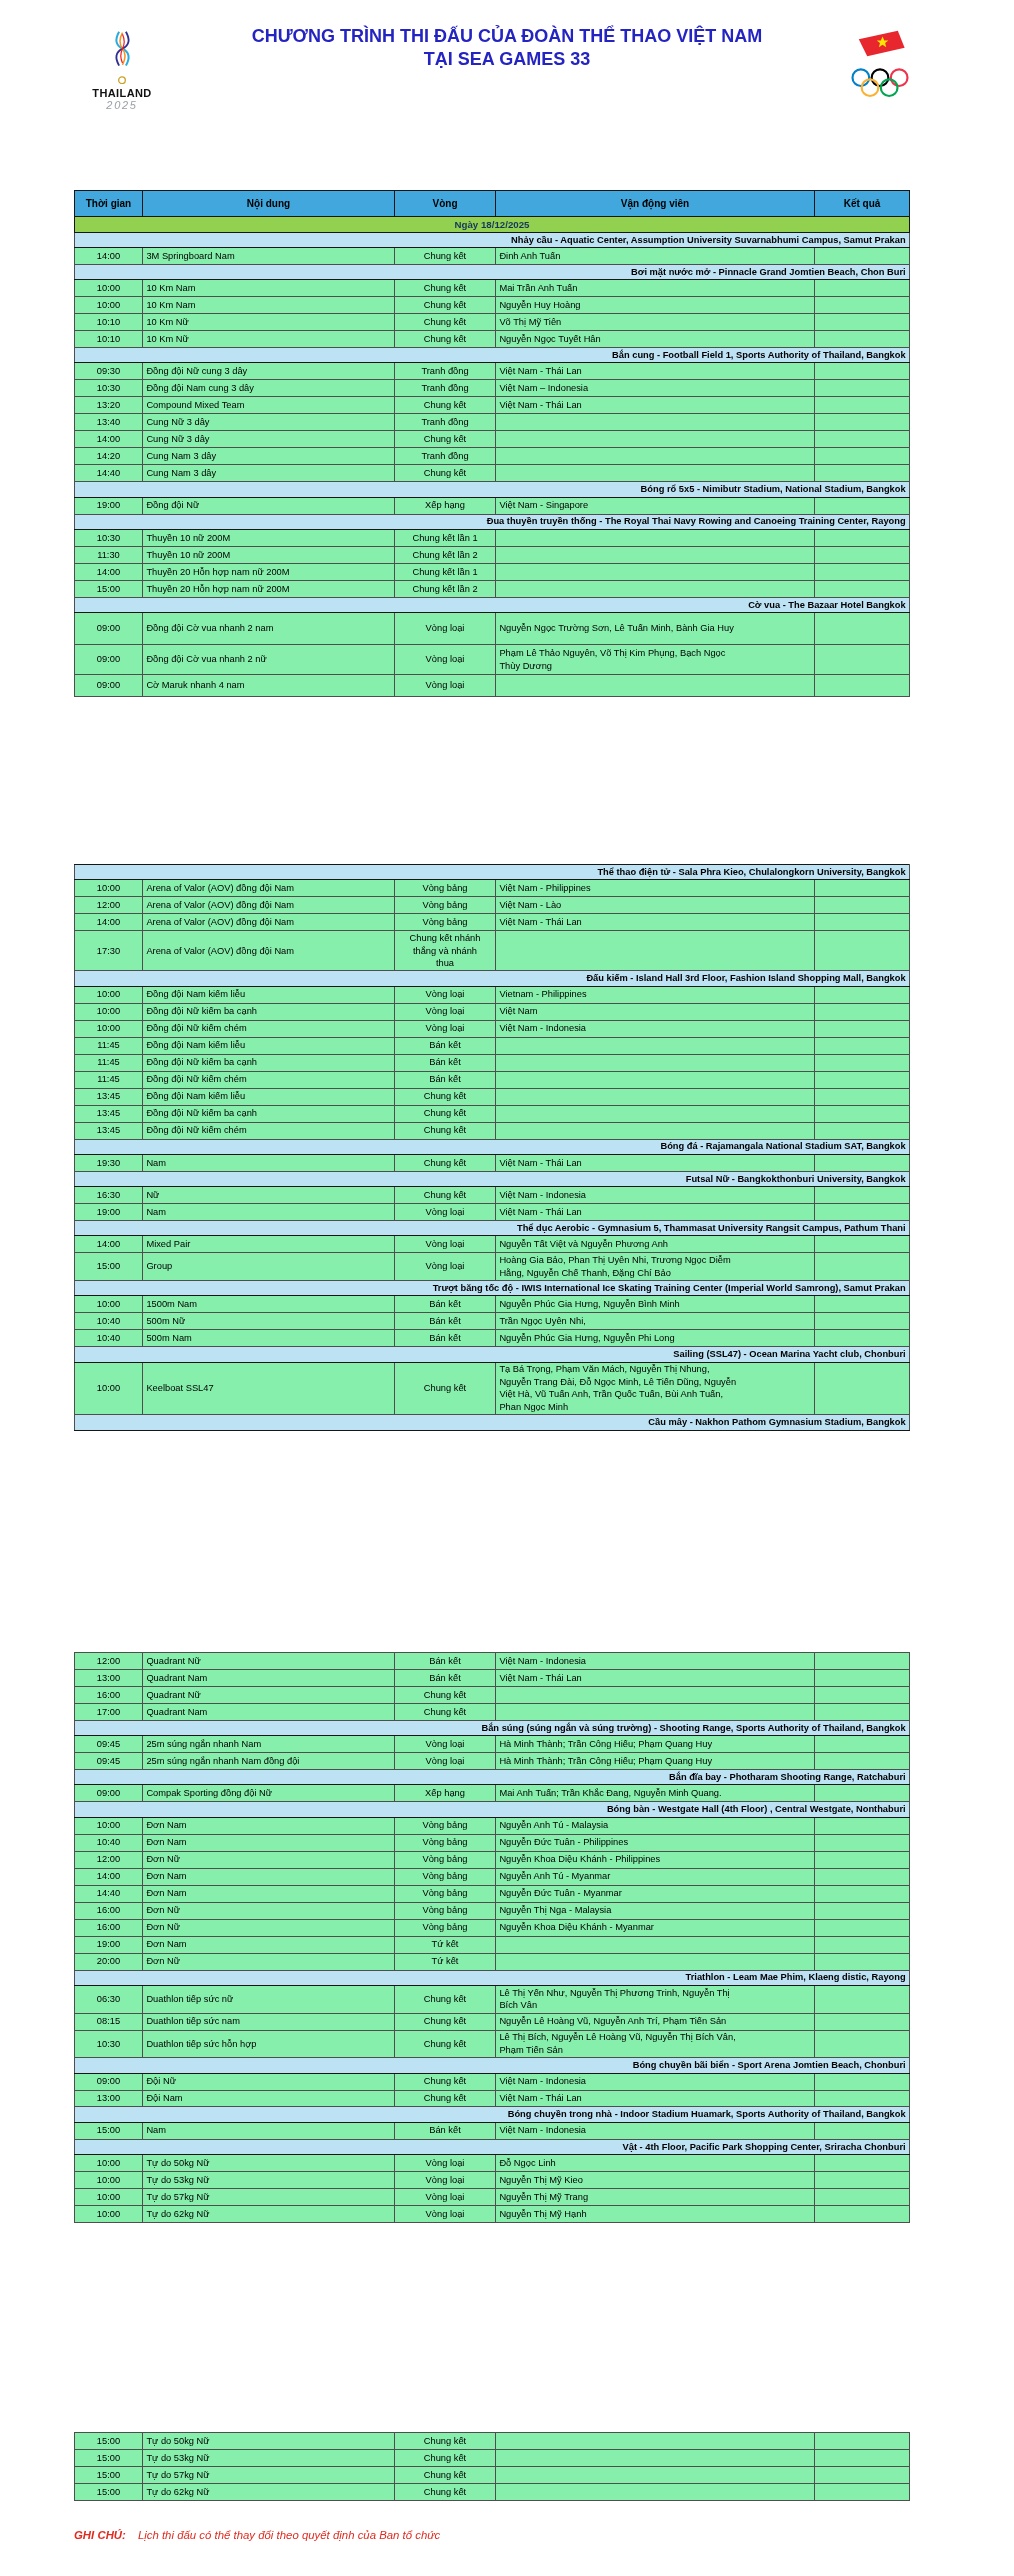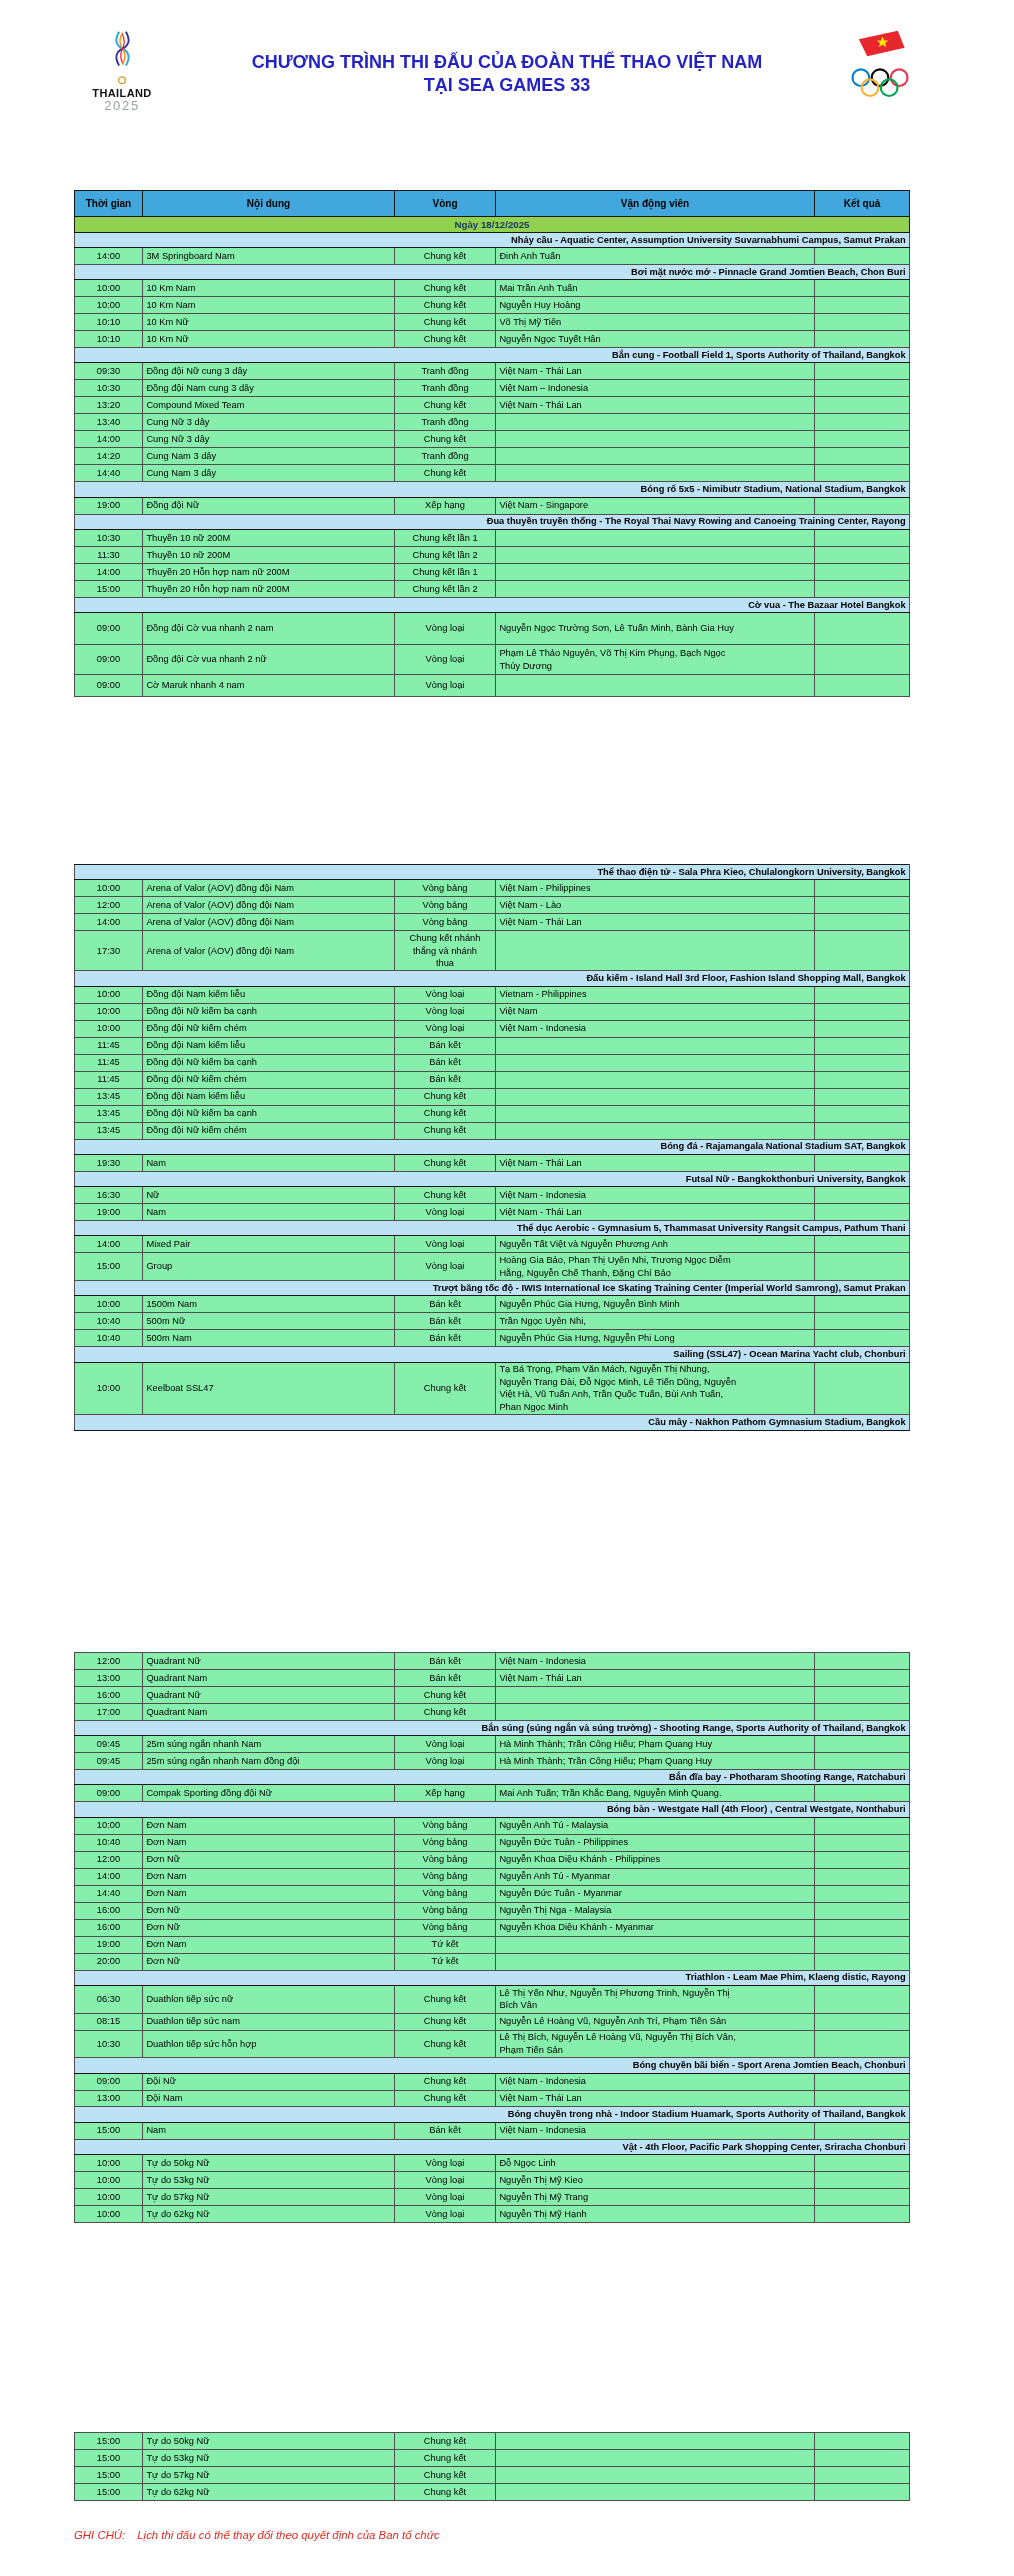--- a/index.html
+++ b/index.html
@@ -3,22 +3,22 @@
 <meta charset="utf-8">
 <style>
   html,body{margin:0;padding:0;}
   body{
     width:1014px;height:2576px;position:relative;background:#ffffff;
     font-family:"Liberation Sans", sans-serif;color:#000;
   }
   
   .brand-left{position:absolute;left:85px;top:30px;width:74px;text-align:center;}
   .brand-left .th-name{font-size:11px;font-weight:bold;letter-spacing:0.4px;color:#111;line-height:1.1;margin-top:6px;}
-  .brand-left .th-year{font-size:13px;letter-spacing:1.7px;color:#9aa0a6;line-height:1.1;}
-  .doc-title{position:absolute;left:0;top:51px;width:100%;text-align:center;}
+  .brand-left .th-year{font-size:11px;letter-spacing:1.7px;color:#9aa0a6;line-height:1.1;font-style:italic;}
+  .doc-title{position:absolute;left:0;top:25px;width:100%;text-align:center;}
   .doc-title .t1,.doc-title .t2{font-size:18px;font-weight:bold;color:#2424c2;line-height:1.3;}
   .brand-right{position:absolute;left:837px;top:29px;width:85px;text-align:center;}
   
   .tbl-block{position:absolute;left:74px;}
   #block-0{top:190px;}
   #block-1{top:864px;}
   #block-2{top:1652px;}
   #block-3{top:2432px;}
   table.sched{border-collapse:collapse;table-layout:fixed;width:834px;border:1.7px solid #161616;background:#86efac;}
   table.sched td,table.sched th{
@@ -27,21 +27,21 @@
   }
   tr.colhead th{background:#41a7dc;height:23px;font-size:10px;font-weight:bold;color:#000;border:0.8px solid #161616;text-align:center;}
   tr.date td{background:#92d050;color:#17375d;font-weight:bold;text-align:center;height:13.5px;font-size:9.7px;border:1.3px solid #161616;}
   tr.section td{background:#bde2f4;font-weight:bold;border-top:1.7px solid #161616;border-bottom:1.7px solid #161616;height:12.7px;text-align:right;margin-top:36px;}
   tr.r td{height:14.4px;}
   .c-time{text-align:center;}
   .c-round{text-align:center;}
   .c-event,.c-ath{text-align:left;}
   
   .note{position:absolute;left:74px;top:2529px;font-style:italic;color:#e02b20;font-size:11.4px;}
-  .note .lbl{font-weight:normal;margin-right:12px;margin-top:41px;}
+  .note .lbl{font-weight:bold;margin-right:12px;margin-top:41px;}
 </style>
 </head>
 <body>
 
 <div class="brand-left">
   <svg width="41" height="39" viewBox="0 0 48 46" aria-hidden="true">
     <path d="M20 2 Q12 16 24 22 Q36 28 28 42" fill="none" stroke="#29ABE2" stroke-width="2.4"></path>
     <path d="M28 2 Q36 16 24 22 Q12 28 20 42" fill="none" stroke="#2E3192" stroke-width="2.2"></path>
     <path d="M24 3 Q18 14 24 22 Q30 30 24 41" fill="none" stroke="#F7941D" stroke-width="1.8"></path>
     <path d="M24 5 Q28 14 24 22 Q20 30 24 39" fill="none" stroke="#ED1C24" stroke-width="1.4"></path>

